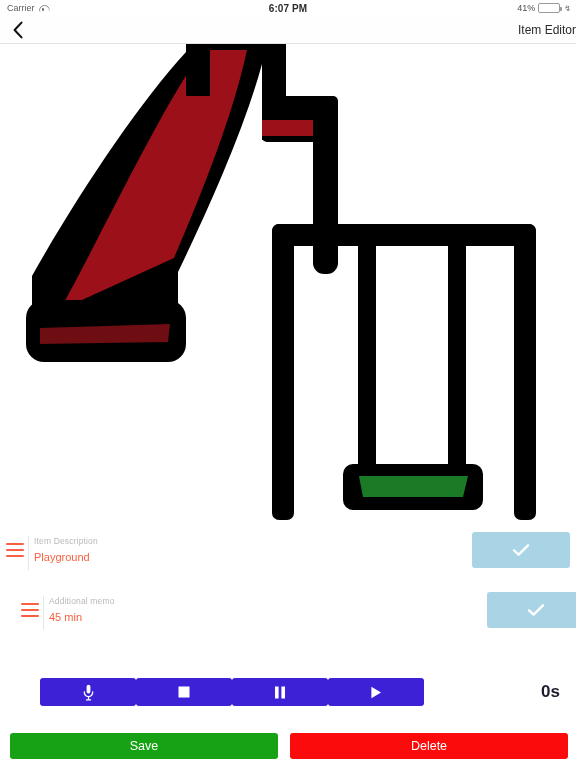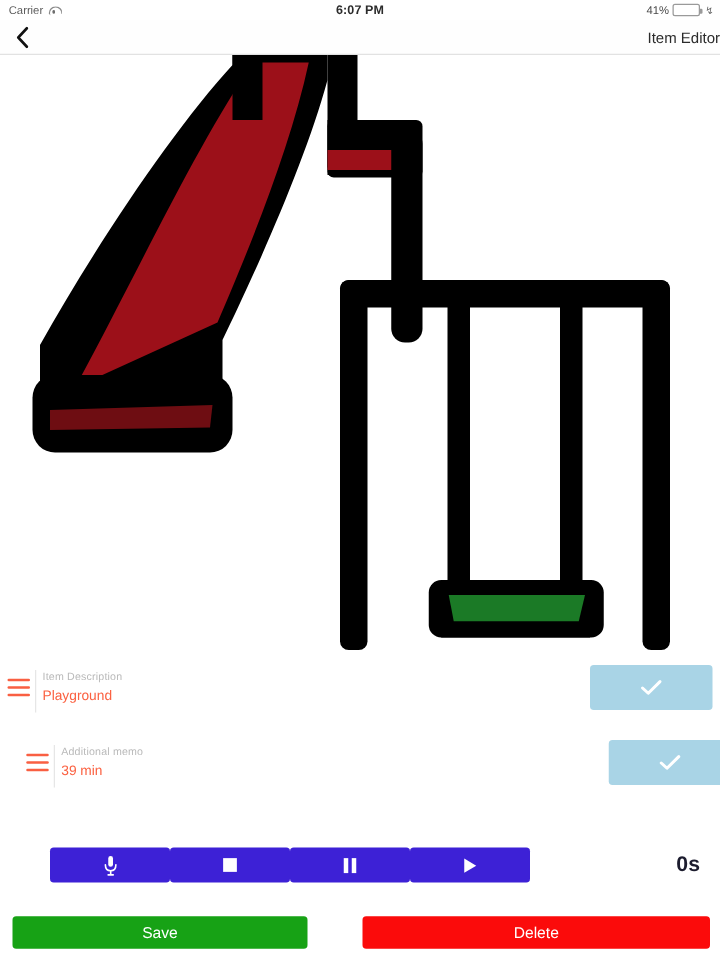--- a/index.html
+++ b/index.html
@@ -107,21 +107,21 @@
     font-size: 17px; font-weight: bold; color: #1c1c2e;
   }
 
   
   .bottom-row { position: absolute; left: 0; top: 733px; width: 576px; height: 26px; }
   .action-btn {
     position: absolute; top: 0; height: 26px; border-radius: 3px;
     display: flex; align-items: center; justify-content: center;
     font-size: 12.5px; color: #ffffff; cursor: pointer;
   }
-  .action-btn.save { left: 10px; width: 236px; background: #17a215; }
+  .action-btn.save { left: 10px; width: 268px; background: #17a215; }
   .action-btn.delete { left: 290px; width: 278px; background: #fb0b0b; }
 </style>
 </head>
 <body>
 
 <div class="screen">
 
   <div class="statusbar">
     <div class="sb-left">
       <span>Carrier</span>
@@ -218,21 +218,21 @@
 
   <div class="field-row two">
     <div class="reorder-icon">
       <i></i>
         <i></i>
         <i></i>
     </div>
     <div class="field-divider"></div>
     <div class="field-texts">
       <div class="field-label">Additional memo</div>
-      <div class="field-value">39 min</div>
+      <div class="field-value">45 min</div>
     </div>
     <div class="check-btn">
       <svg width="18" height="14" viewBox="0 0 18 14" aria-hidden="true">
         <path d="M2 7.4 L6.6 11.6 L16 2.3" fill="none" stroke="#ffffff" stroke-width="2.4" stroke-linecap="round" stroke-linejoin="round"></path>
       </svg>
     </div>
   </div>
 
   <div class="media-row">
 

